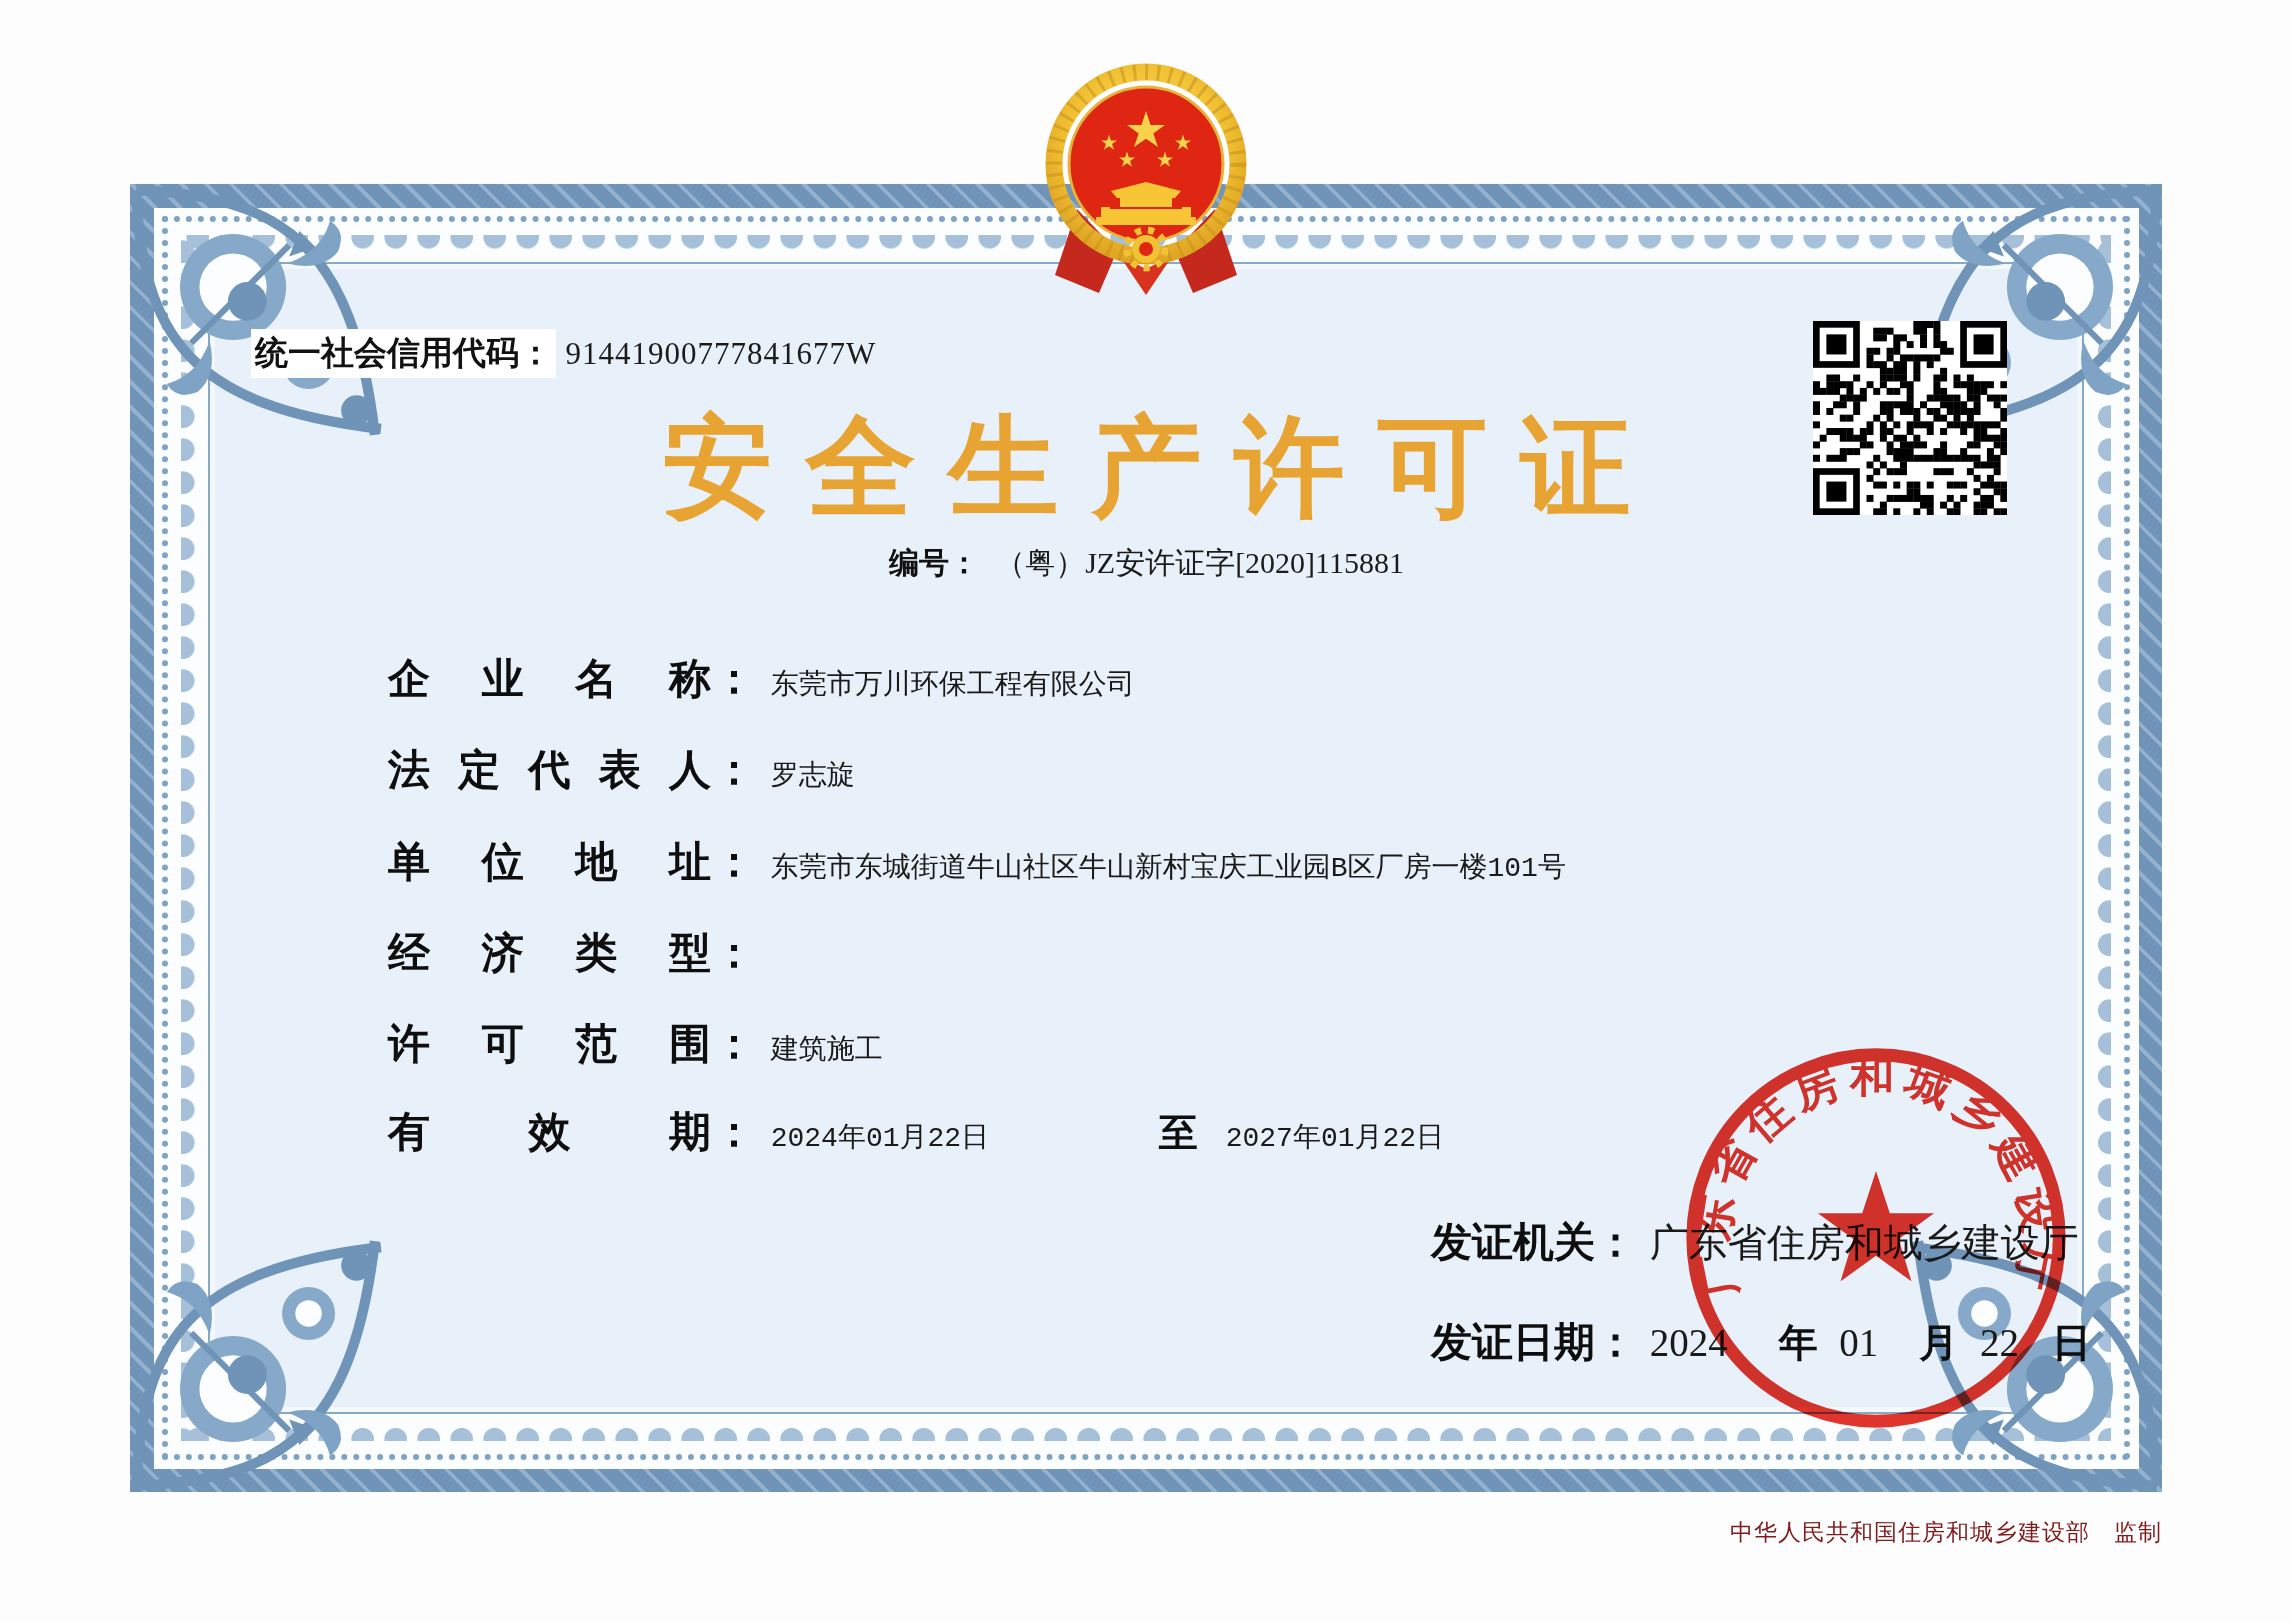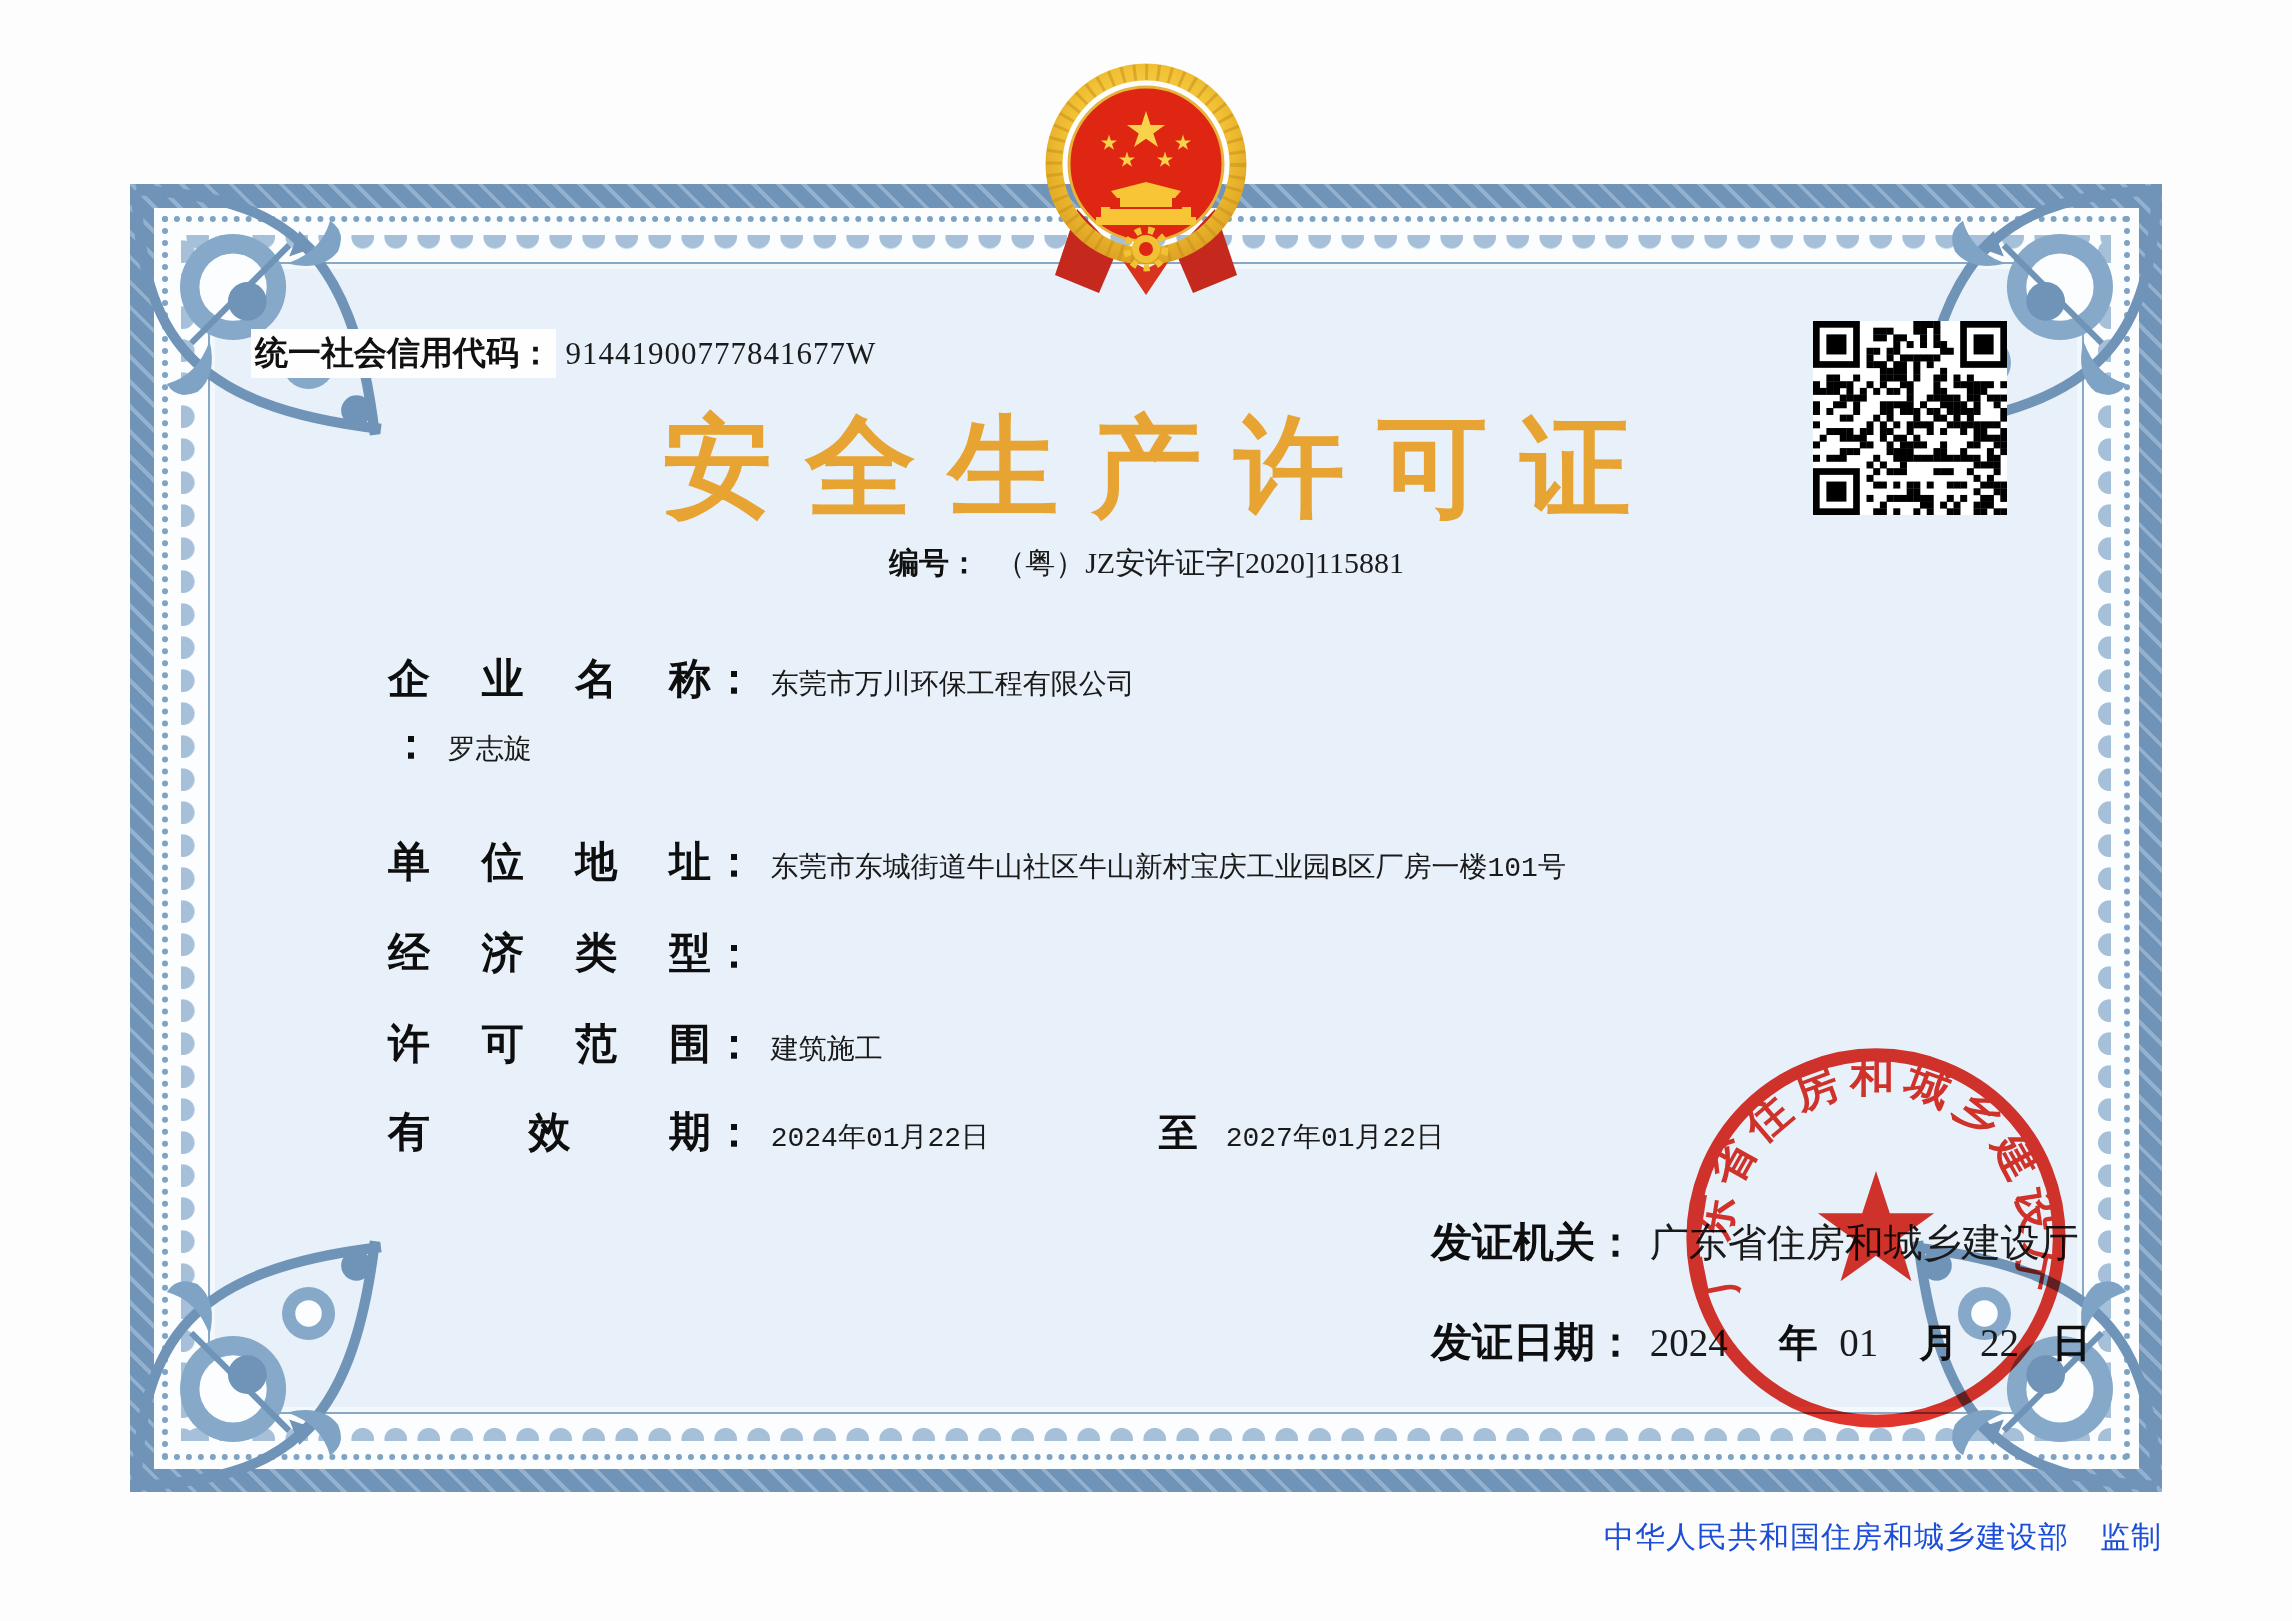--- a/index.html
+++ b/index.html
@@ -58,21 +58,21 @@
   .issue-row{position:absolute;left:1431px;display:flex;align-items:baseline;}
   .issue-label{font-weight:bold;font-size:41px;color:#0e0e0e;}
   .issue-value{font-family:"Liberation Serif",serif;font-size:39px;color:#1a1a1a;margin-left:13.7px;}
   .ir1{top:1215px;} .ir2{top:1309px;}
   .date-num{font-family:"Liberation Serif",serif;font-size:39px;color:#1a1a1a;}
   .date-unit{font-weight:bold;font-size:39px;color:#0e0e0e;}
   .dm1{margin-left:13.7px;} .dm2{margin-left:51px;} .dm3{margin-left:21.6px;}
   .dm4{margin-left:41px;} .dm5{margin-left:21.6px;margin-top:11px;} .dm6{margin-left:33px;}
 
   .footer{position:absolute;right:131px;top:1517px;font-family:"Liberation Serif",serif;
-          font-size:30px;color:#1d4ed8;letter-spacing:1px;}
+          font-size:23px;color:#7f1d1d;letter-spacing:1px;}
 
   
   .qr{position:absolute;left:1813px;top:321px;width:194px;height:194px;background:#fff;}
   .emblem{position:absolute;left:1041px;top:59px;width:210px;height:237px;}
   .seal{position:absolute;left:1677px;top:1039px;width:398px;height:398px;
         mix-blend-mode:multiply;opacity:0.92;}
 </style>
 </head>
 <body>
 
@@ -531,20 +531,21 @@
     <span class="serial-label">编号：</span>
     <span class="serial-value">（粤）JZ安许证字[2020]115881</span>
   </div>
 
   <div class="row r1">
     <span class="row-label">企业名称</span>
     <span class="row-colon">：</span>
     <span class="row-value">东莞市万川环保工程有限公司</span>
   </div>
   <div class="row r2">
+    <span class="row-label">法定代表人</span>
     <span class="row-colon">：</span>
     <span class="row-value">罗志旋</span>
   </div>
   <div class="row r3">
     <span class="row-label">单位地址</span>
     <span class="row-colon">：</span>
     <span class="row-value">东莞市东城街道牛山社区牛山新村宝庆工业园B区厂房一楼101号</span>
   </div>
   <div class="row r4">
     <span class="row-label">经济类型</span>

